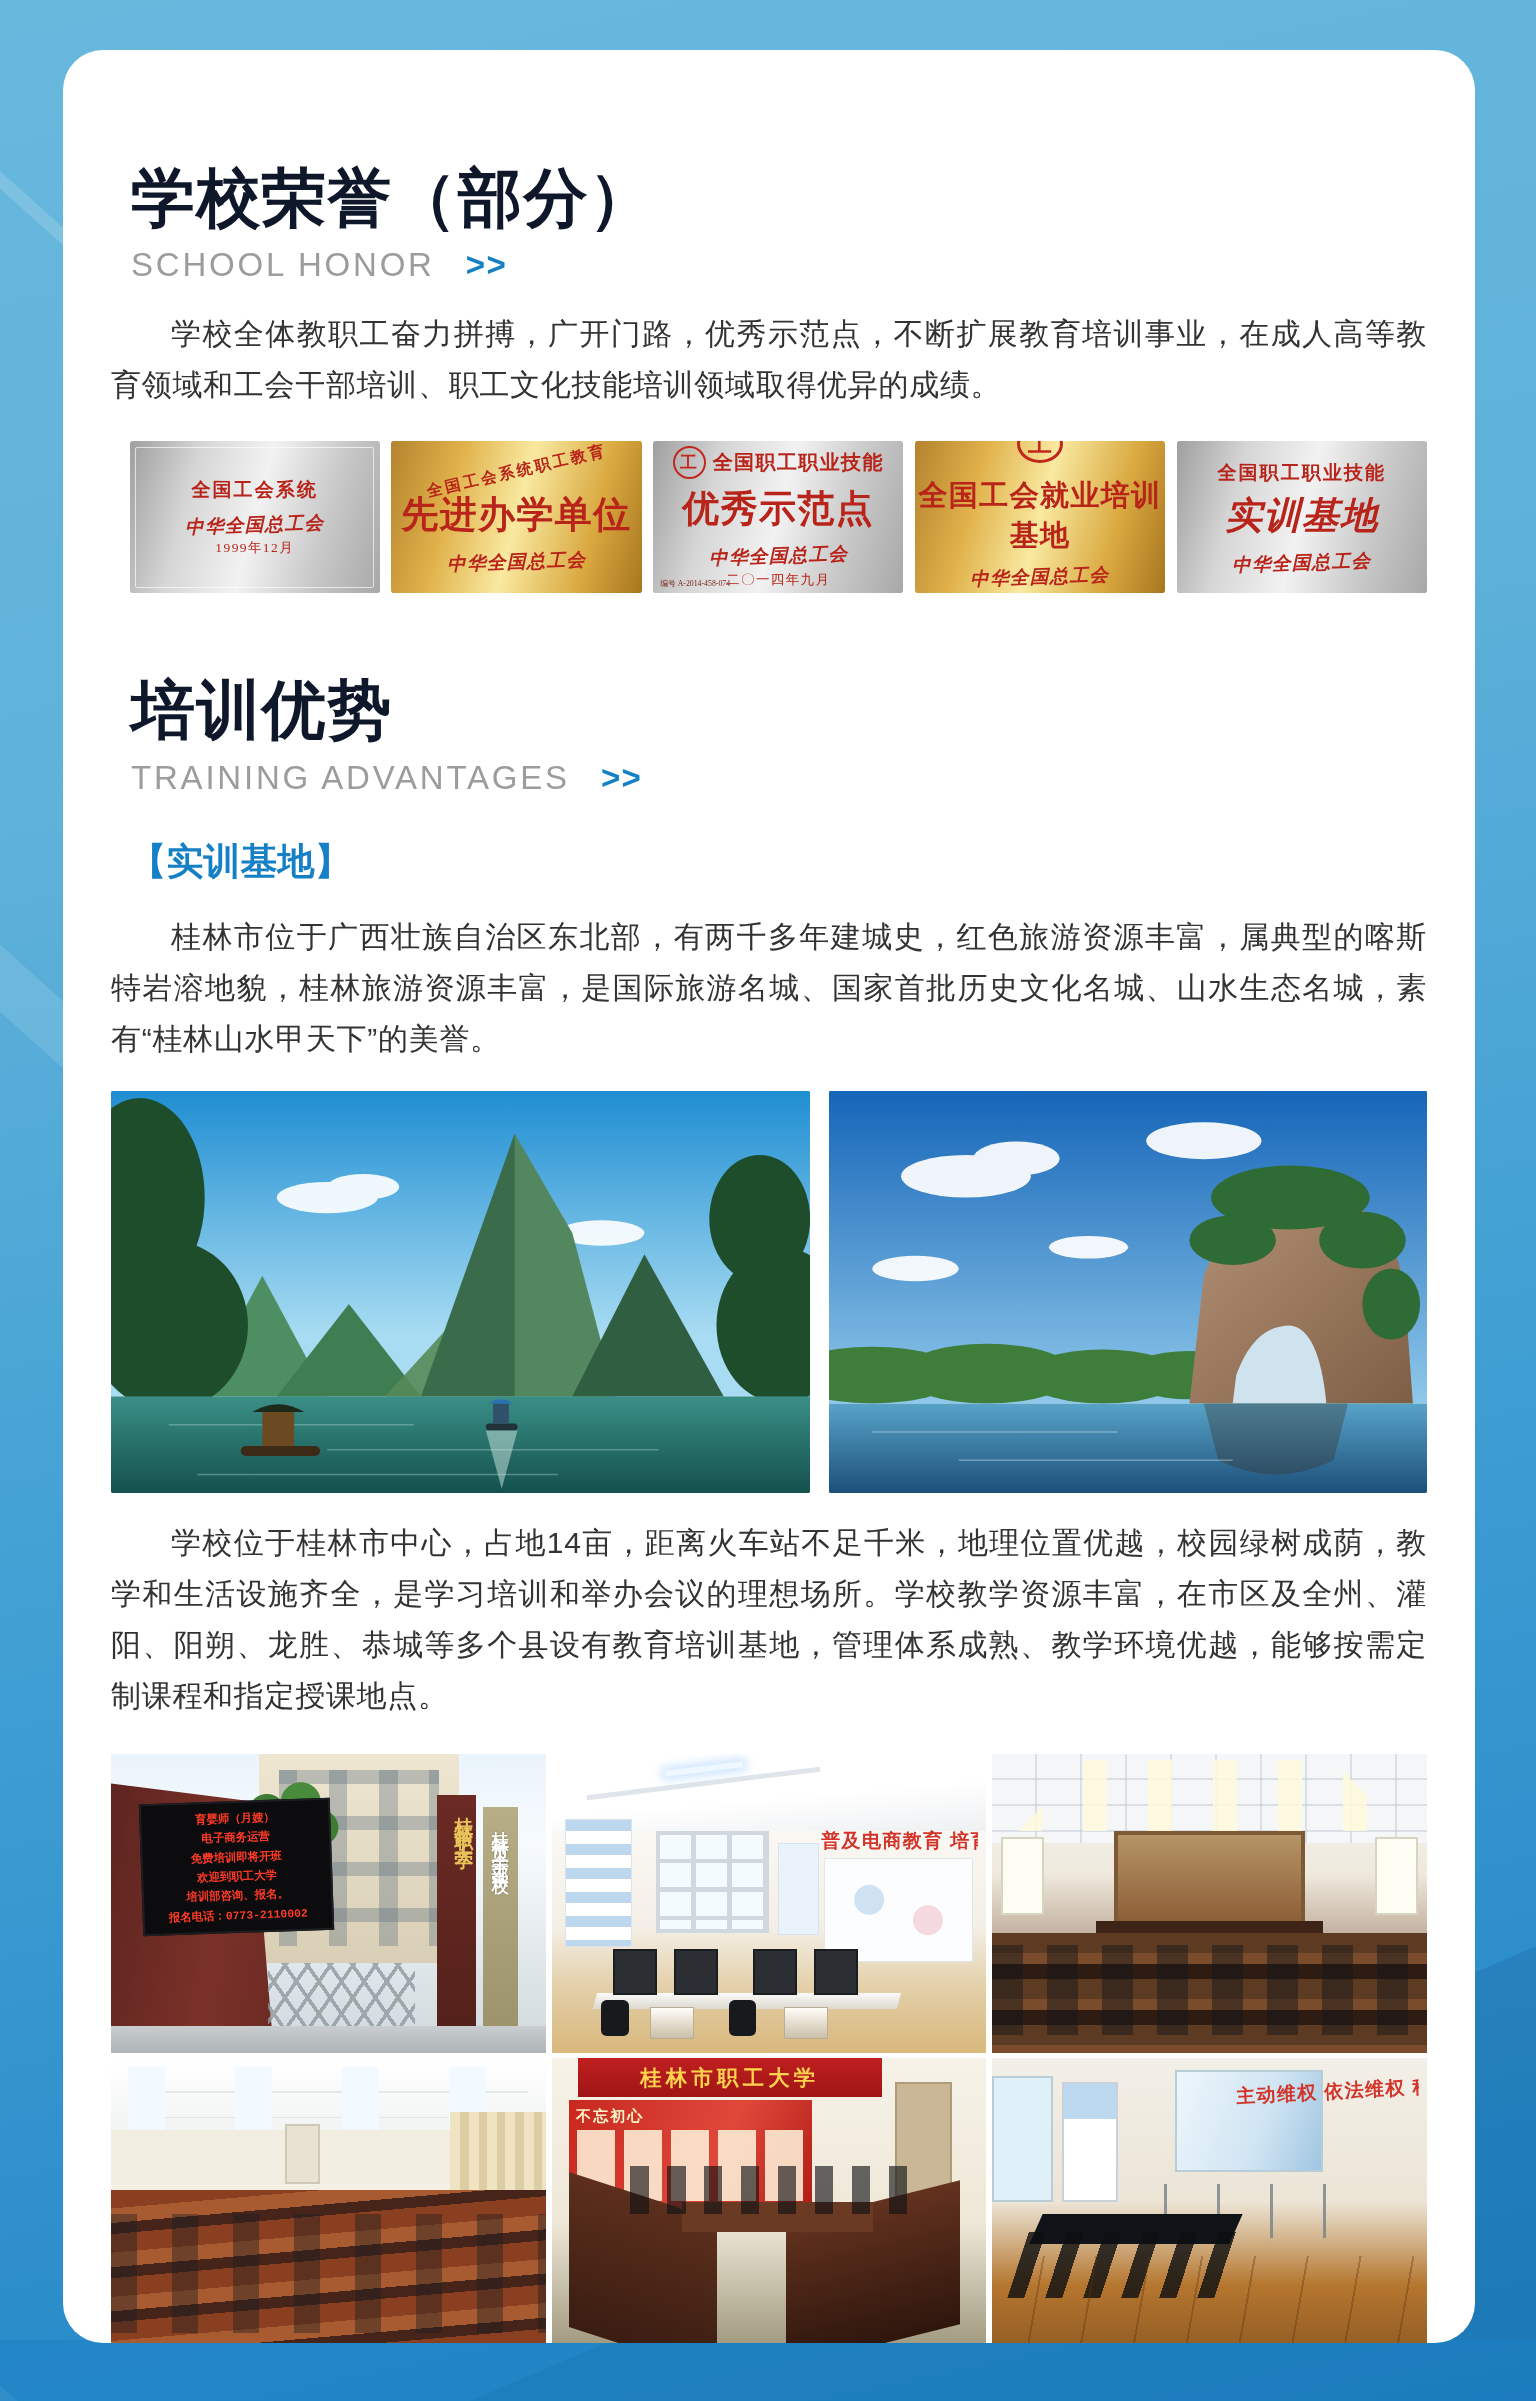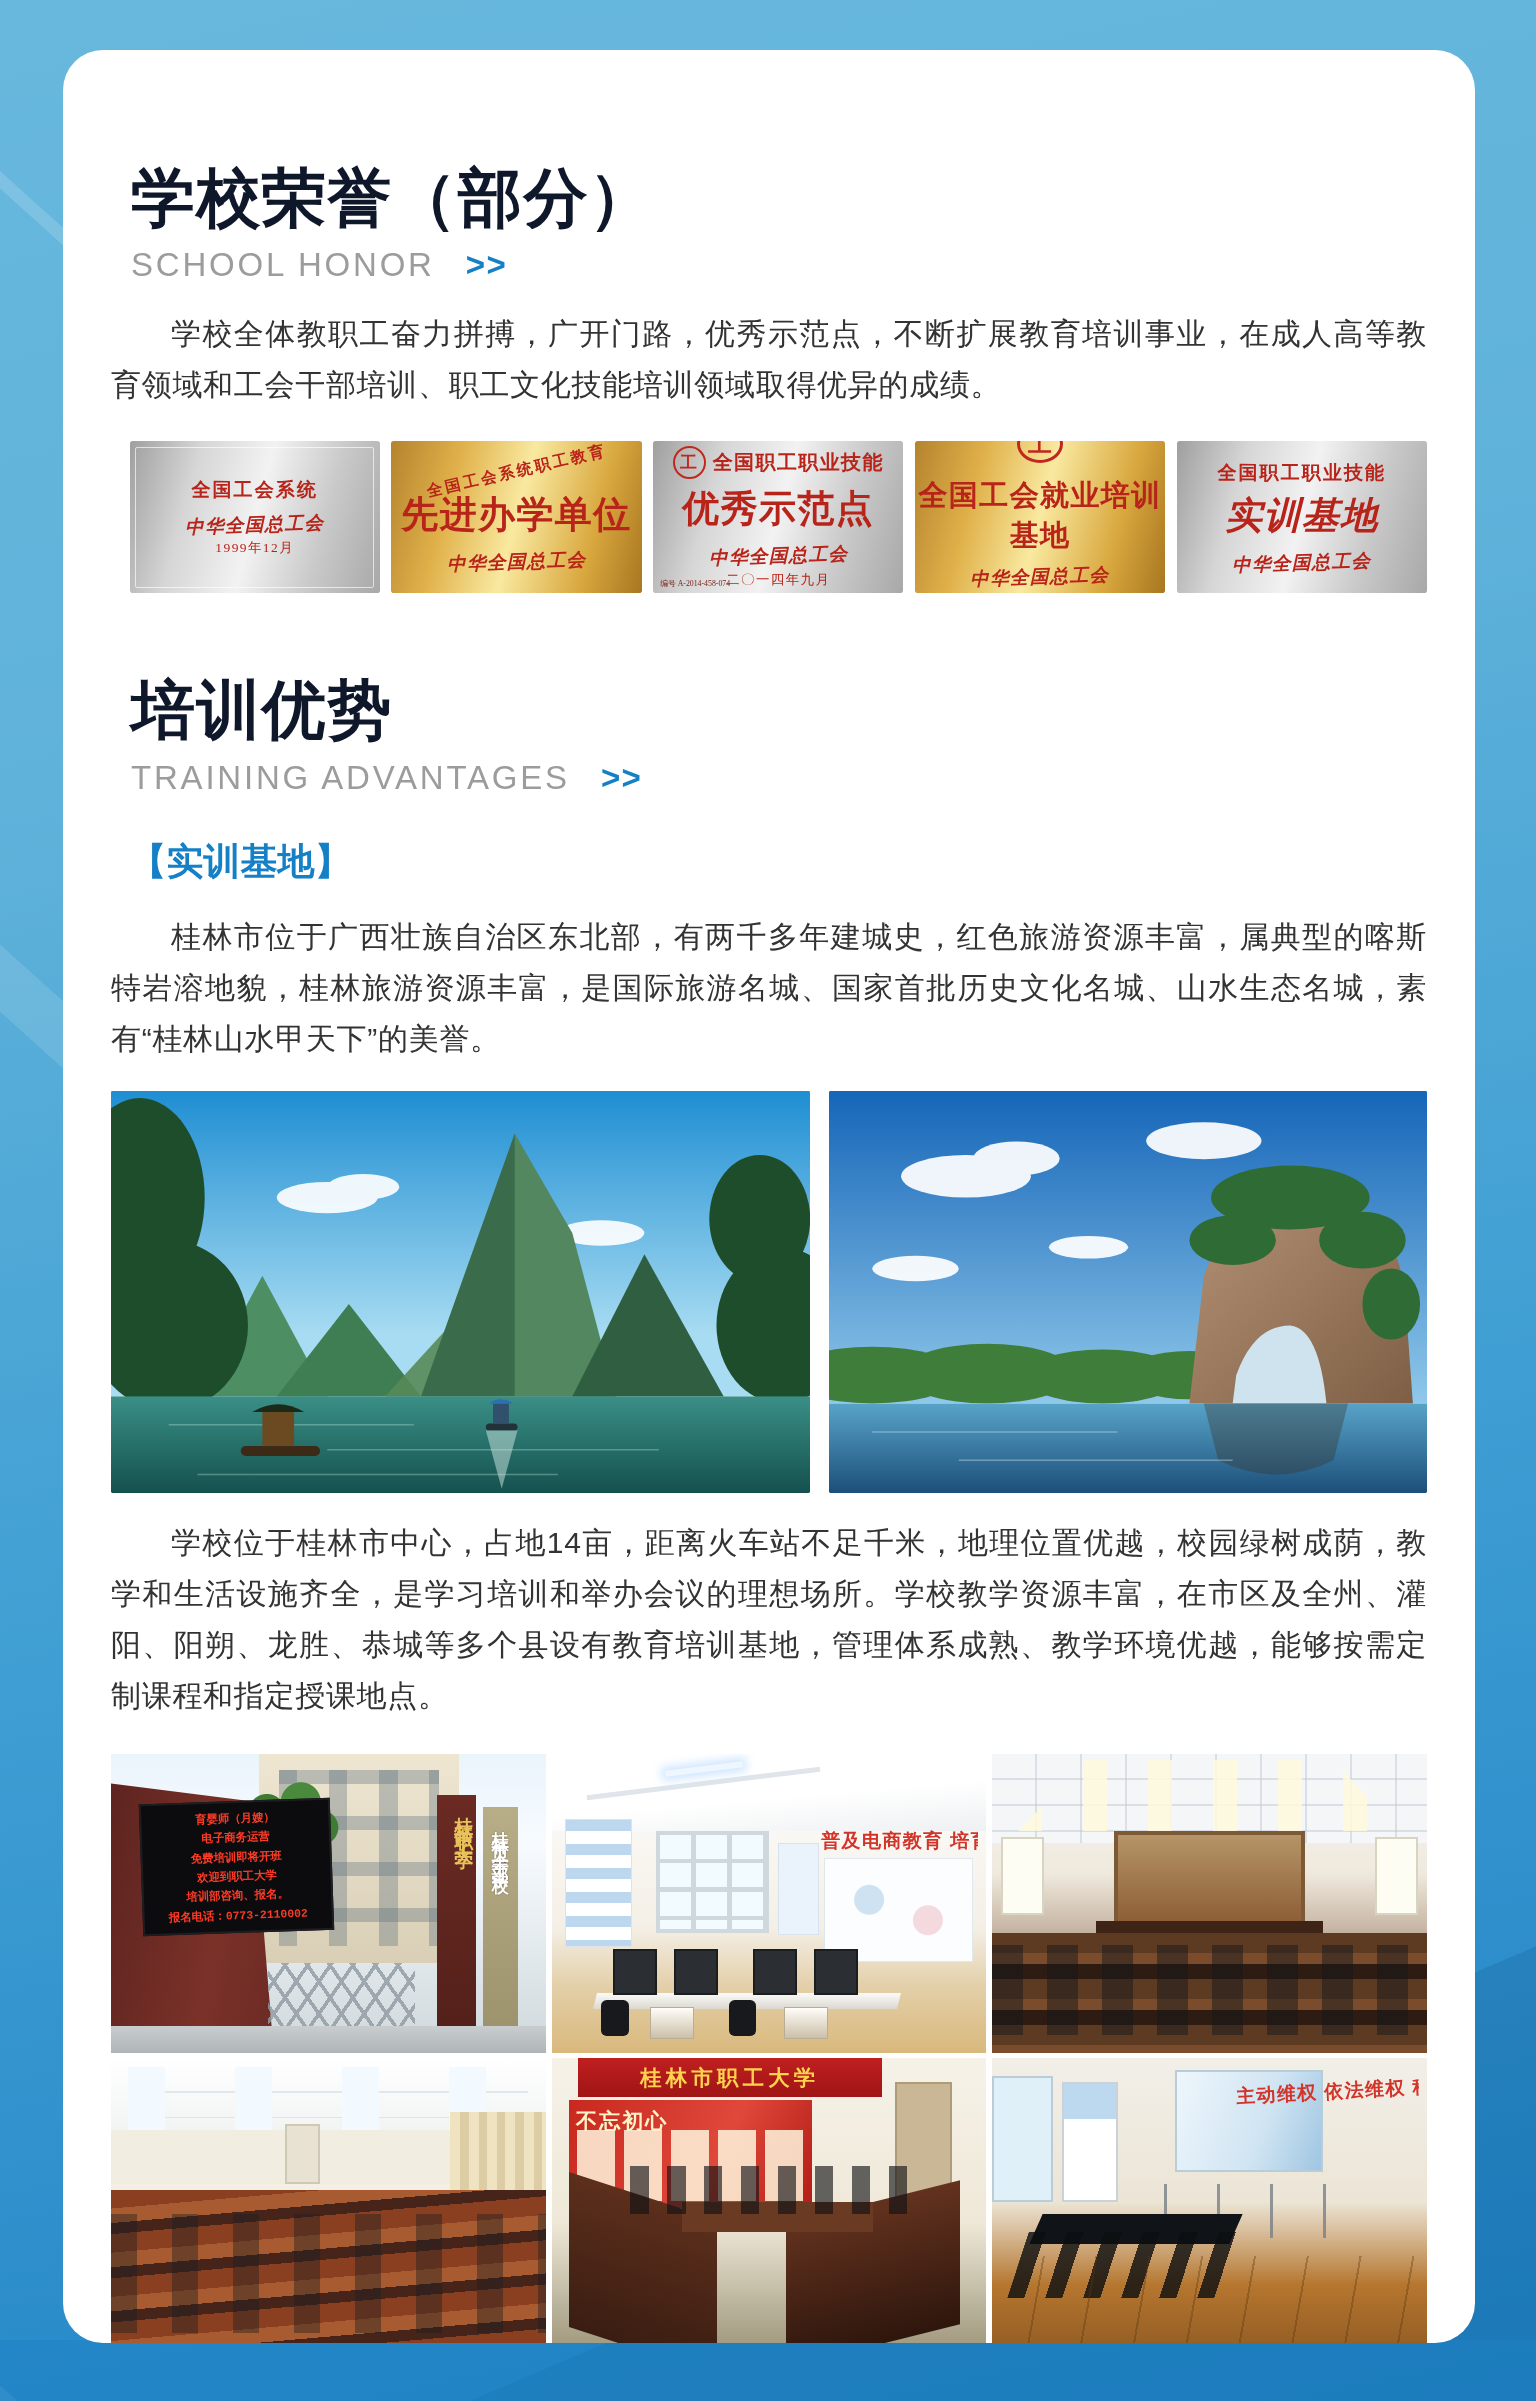--- a/index.html
+++ b/index.html
@@ -158,21 +158,21 @@
   .cl-chairbacks{position:absolute;left:0;bottom:8%;width:100%;height:40%;background:
     repeating-linear-gradient(90deg,rgba(25,28,32,.8) 0 25.6px,transparent 25.6px 61px);opacity:.5;}
 
   
   .ph.conference{background:linear-gradient(#f6f2e8 0%,#efe8d8 55%,#9a9377 100%);}
   .cf-banner{position:absolute;left:6%;top:0;width:70%;height:13%;background:linear-gradient(#c01f1f,#9f1515);
     display:flex;align-items:center;justify-content:center;}
   .cf-banner span{color:#ffd34d;font-size:21.3px;font-weight:800;letter-spacing:4.3px;}
   .cf-board{position:absolute;left:4%;top:14%;width:56%;height:36%;background:linear-gradient(115deg,#c8281f,#e0483a 60%,#b31d16);
     padding:7.1px;box-sizing:border-box;}
-  .cf-board span{color:#fff3c8;font-size:21px;font-weight:700;letter-spacing:2.1px;}
+  .cf-board span{color:#fff3c8;font-size:15px;font-weight:700;letter-spacing:2.1px;}
   .cf-board-cols{position:absolute;inset:30px 8.5px 7.1px;background:
     repeating-linear-gradient(90deg,rgba(255,245,220,.85) 0 38px,transparent 38px 47px);}
   .cf-door{position:absolute;right:8%;top:8%;width:13%;height:42%;background:#c9b795;border:2.8px solid #af9b76;box-sizing:border-box;}
   .cf-table-l{position:absolute;left:4%;bottom:2%;width:34%;height:52%;background:linear-gradient(#5d2f1c,#3a1d12);transform:skewY(18deg);}
   .cf-table-r{position:absolute;right:6%;bottom:4%;width:40%;height:48%;background:linear-gradient(#63321e,#2e160d);transform:skewY(-14deg);}
   .cf-table-top{position:absolute;left:30%;top:48%;width:44%;height:10%;background:#6b3a22;}
   .cf-chairs{position:absolute;left:18%;top:36%;width:66%;height:16%;background:
     repeating-linear-gradient(90deg,rgba(15,17,20,.9) 0 18.5px,transparent 18.5px 37px);opacity:.7;}
 
   

